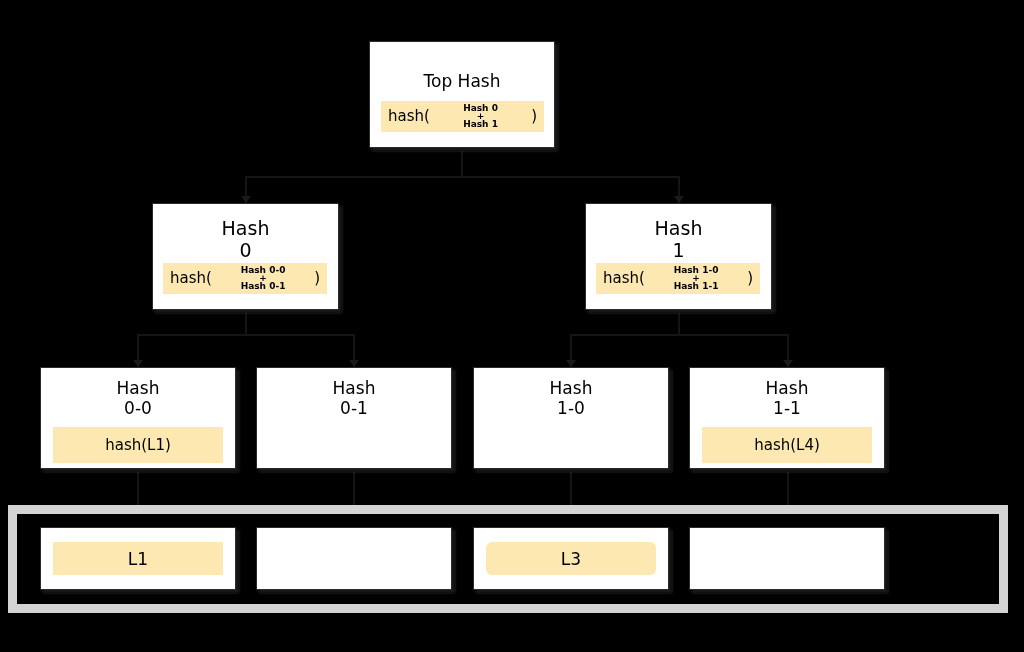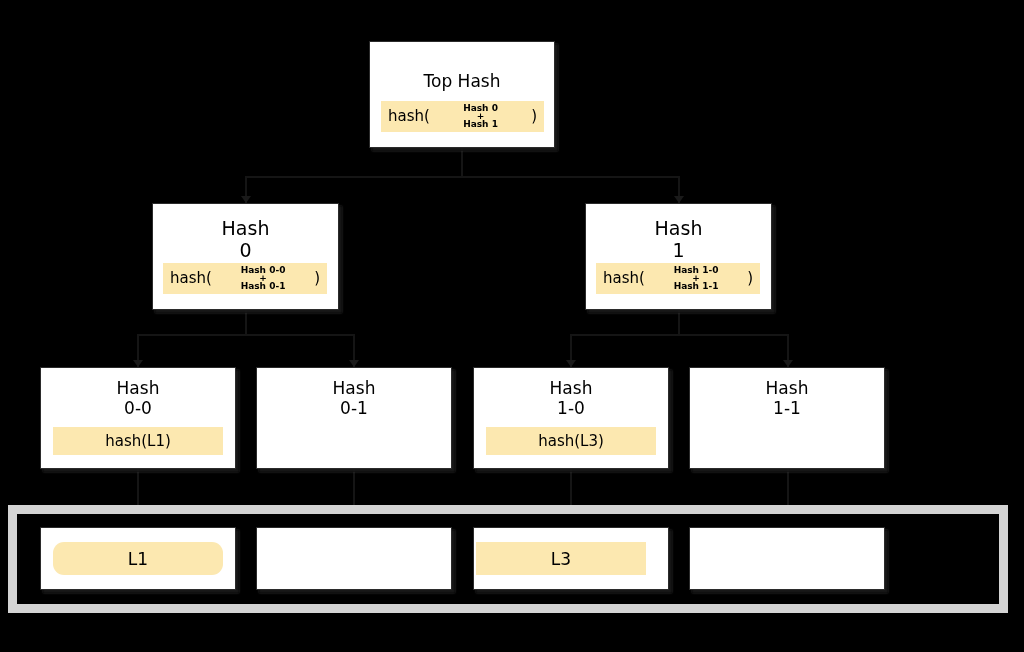--- a/index.html
+++ b/index.html
@@ -100,21 +100,21 @@
   #hash01-node { left: 256px; }
   #hash10-node { left: 473px; }
   #hash11-node { left: 689px; }
   .lvl3 .node-title {
     font-size: 17px;
     margin-top: 10px;
   }
   .lvl3-band {
     top: 427px;
     width: 170px;
-    height: 28px;
+    height: 36px;
     font-size: 15px;
   }
   #hash00-band { left: 53px; }
   #hash01-band { left: 269px; }
   #hash10-band { left: 486px; }
   #hash11-band { left: 702px; }
 
   
   #data-container {
     position: absolute;
@@ -136,23 +136,23 @@
   #l2-node { left: 256px; }
   #l3-node { left: 473px; }
   #l4-node { left: 689px; }
 
   .lvl4-band {
     top: 542px;
     width: 170px;
     height: 33px;
     font-size: 17px;
   }
-  #l1-band { left: 53px; border-radius: 11px; }
+  #l1-band { left: 53px; }
   #l2-band { left: 269px; }
-  #l3-band { left: 476px; }
+  #l3-band { left: 486px; border-radius: 6px; }
   #l4-band { left: 702px; }
 
   
   .formula {
     display: flex;
     align-items: center;
     justify-content: center;
     gap: 9px;
     width: 100%;
     padding: 0 7px;
@@ -280,26 +280,26 @@
 
   <div class="node lvl3" id="hash01-node">
     <div class="node-title">Hash
 0-1</div>
   </div>
 
   <div class="node lvl3" id="hash10-node">
     <div class="node-title">Hash
 1-0</div>
   </div>
-  <div class="band lvl3-band" id="hash10-band">hash(L3)</div>
 
   <div class="node lvl3" id="hash11-node">
     <div class="node-title">Hash
 1-1</div>
   </div>
+  <div class="band lvl3-band" id="hash11-band">hash(L4)</div>
 
   <div id="data-container"></div>
 
   <div class="node lvl4" id="l1-node"></div>
   <div class="band lvl4-band" id="l1-band">L1</div>
 
   <div class="node lvl4" id="l2-node"></div>
 
   <div class="node lvl4" id="l3-node"></div>
   <div class="band lvl4-band" id="l3-band">L3</div>

